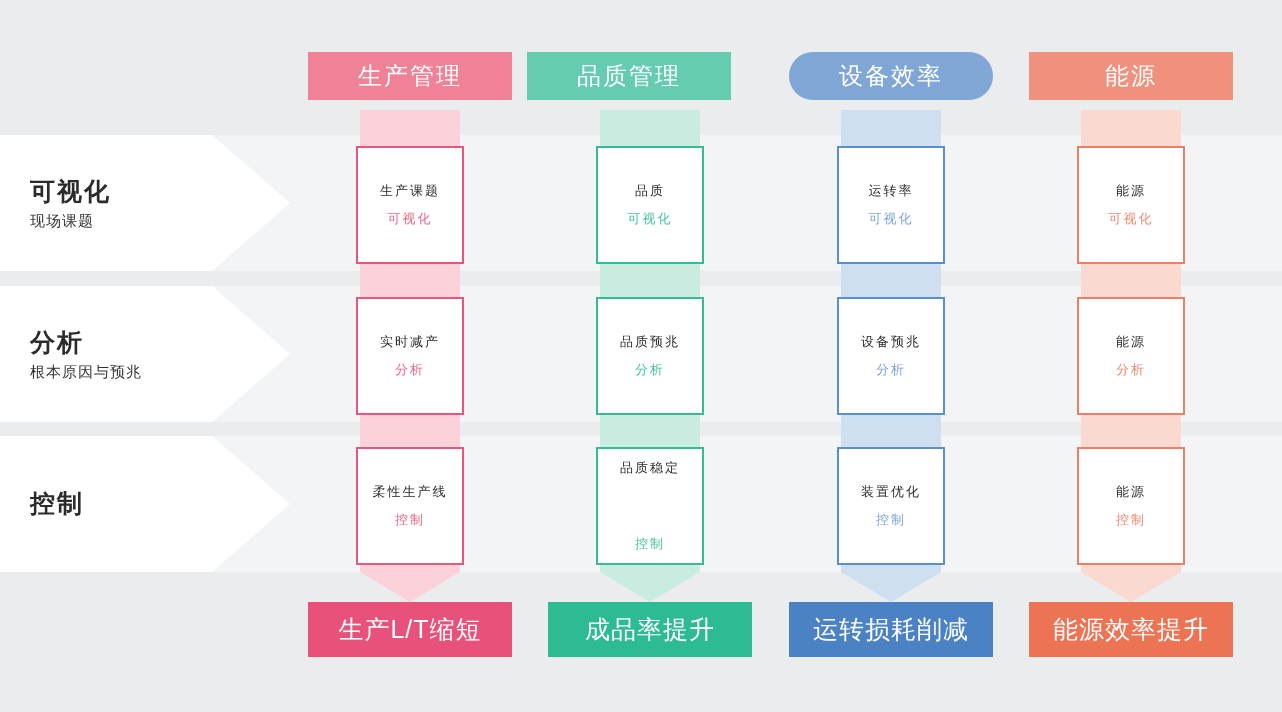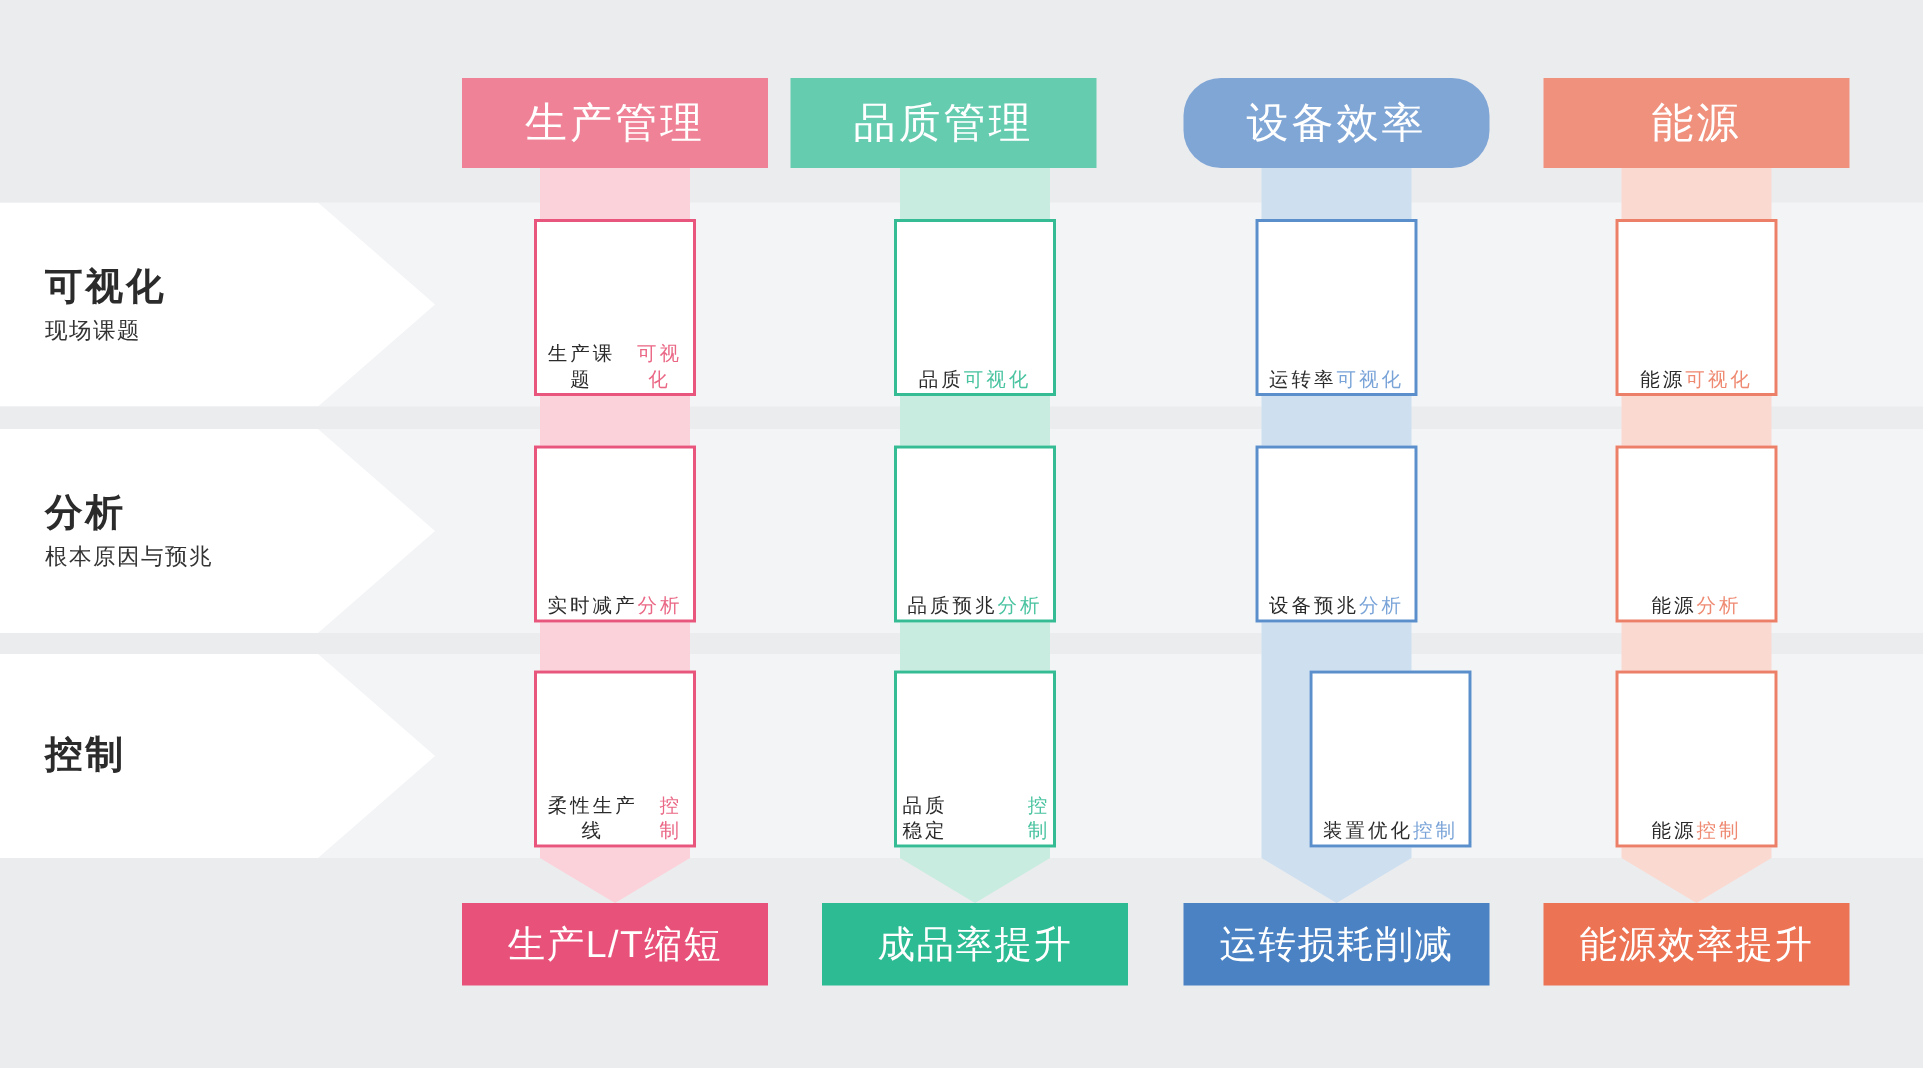--- a/index.html
+++ b/index.html
@@ -79,39 +79,40 @@
     height: 30px;
     -webkit-clip-path: polygon(0 0, 100% 0, 50% 100%);
     clip-path: polygon(0 0, 100% 0, 50% 100%);
   }
 
   
   .col-header {
     position: absolute;
     top: 52px;
     width: 204px;
-    height: 60px;
+    height: 48px;
     display: flex;
     align-items: center;
     justify-content: center;
     color: #ffffff;
-    font-size: 28px;
+    font-size: 24px;
     letter-spacing: 2px;
   }
 
   
   .cell {
     position: absolute;
     width: 108px;
     height: 118px;
     background: #ffffff;
     box-sizing: border-box;
     border: 2px solid #8b5cf6;
     display: flex;
-    align-items: flex-end;
+    flex-direction: column;
+    align-items: center;
     justify-content: center;
   }
   .cell .cell-top {
     font-size: 13px;
     color: #2b2b2b;
     letter-spacing: 2px;
     line-height: 1.3;
     text-align: center;
   }
   .cell .cell-bottom {
@@ -206,21 +207,21 @@
   </div>
 
   <div class="cell" style="left: 837px; top: 146px; border-color: rgb(91, 143, 204);">
     <div class="cell-top">运转率</div>
     <div class="cell-bottom" style="color: rgb(122, 164, 216);">可视化</div>
   </div>
   <div class="cell" style="left: 837px; top: 297px; border-color: rgb(91, 143, 204);">
     <div class="cell-top">设备预兆</div>
     <div class="cell-bottom" style="color: rgb(122, 164, 216);">分析</div>
   </div>
-  <div class="cell" style="left: 873px; top: 447px; border-color: rgb(91, 143, 204);">
+  <div class="cell" style="left: 837px; top: 447px; border-color: rgb(91, 143, 204);">
     <div class="cell-top">装置优化</div>
     <div class="cell-bottom" style="color: rgb(122, 164, 216);">控制</div>
   </div>
 
   <div class="cell" style="left: 1077px; top: 146px; border-color: rgb(236, 127, 104);">
     <div class="cell-top">能源</div>
     <div class="cell-bottom" style="color: rgb(239, 138, 114);">可视化</div>
   </div>
   <div class="cell" style="left: 1077px; top: 297px; border-color: rgb(236, 127, 104);">
     <div class="cell-top">能源</div>

